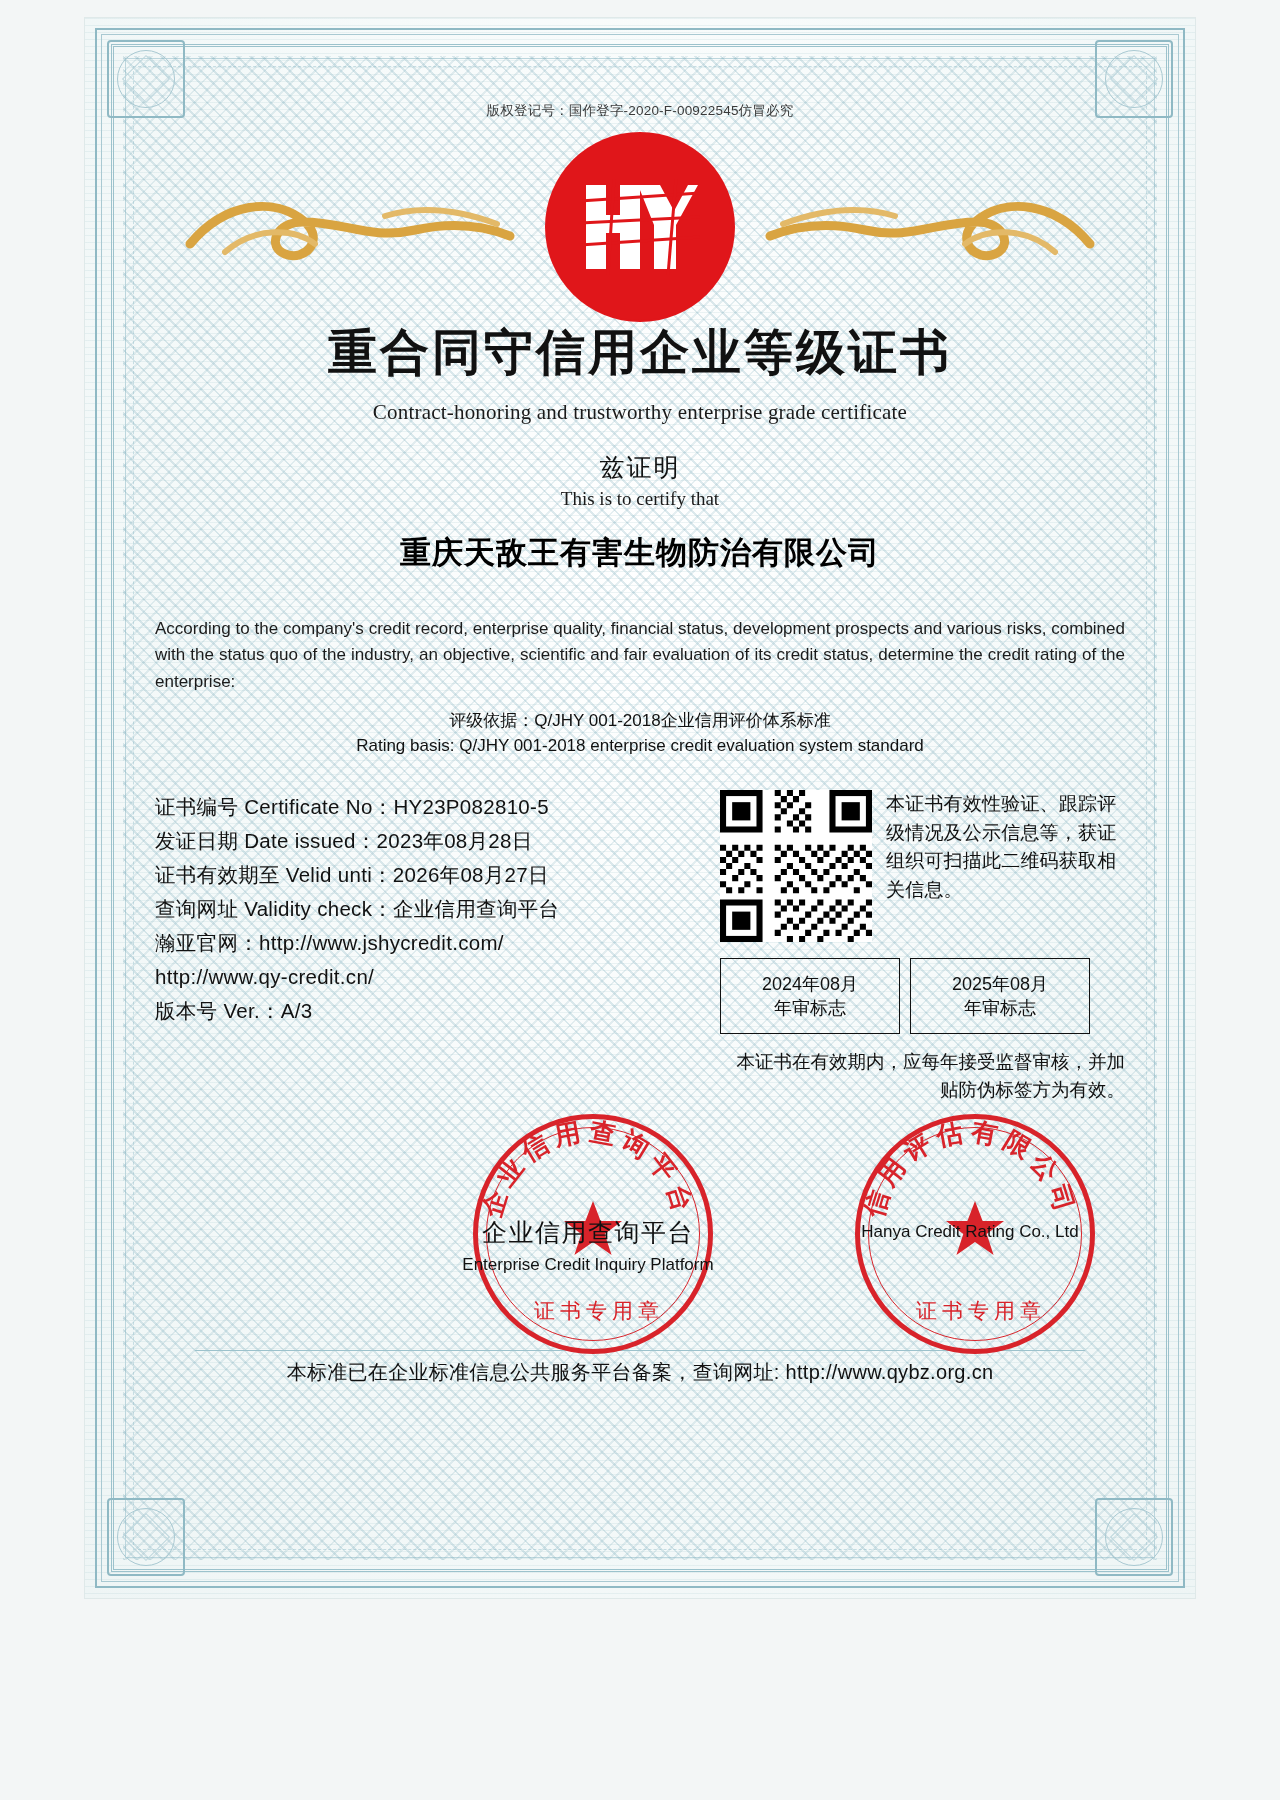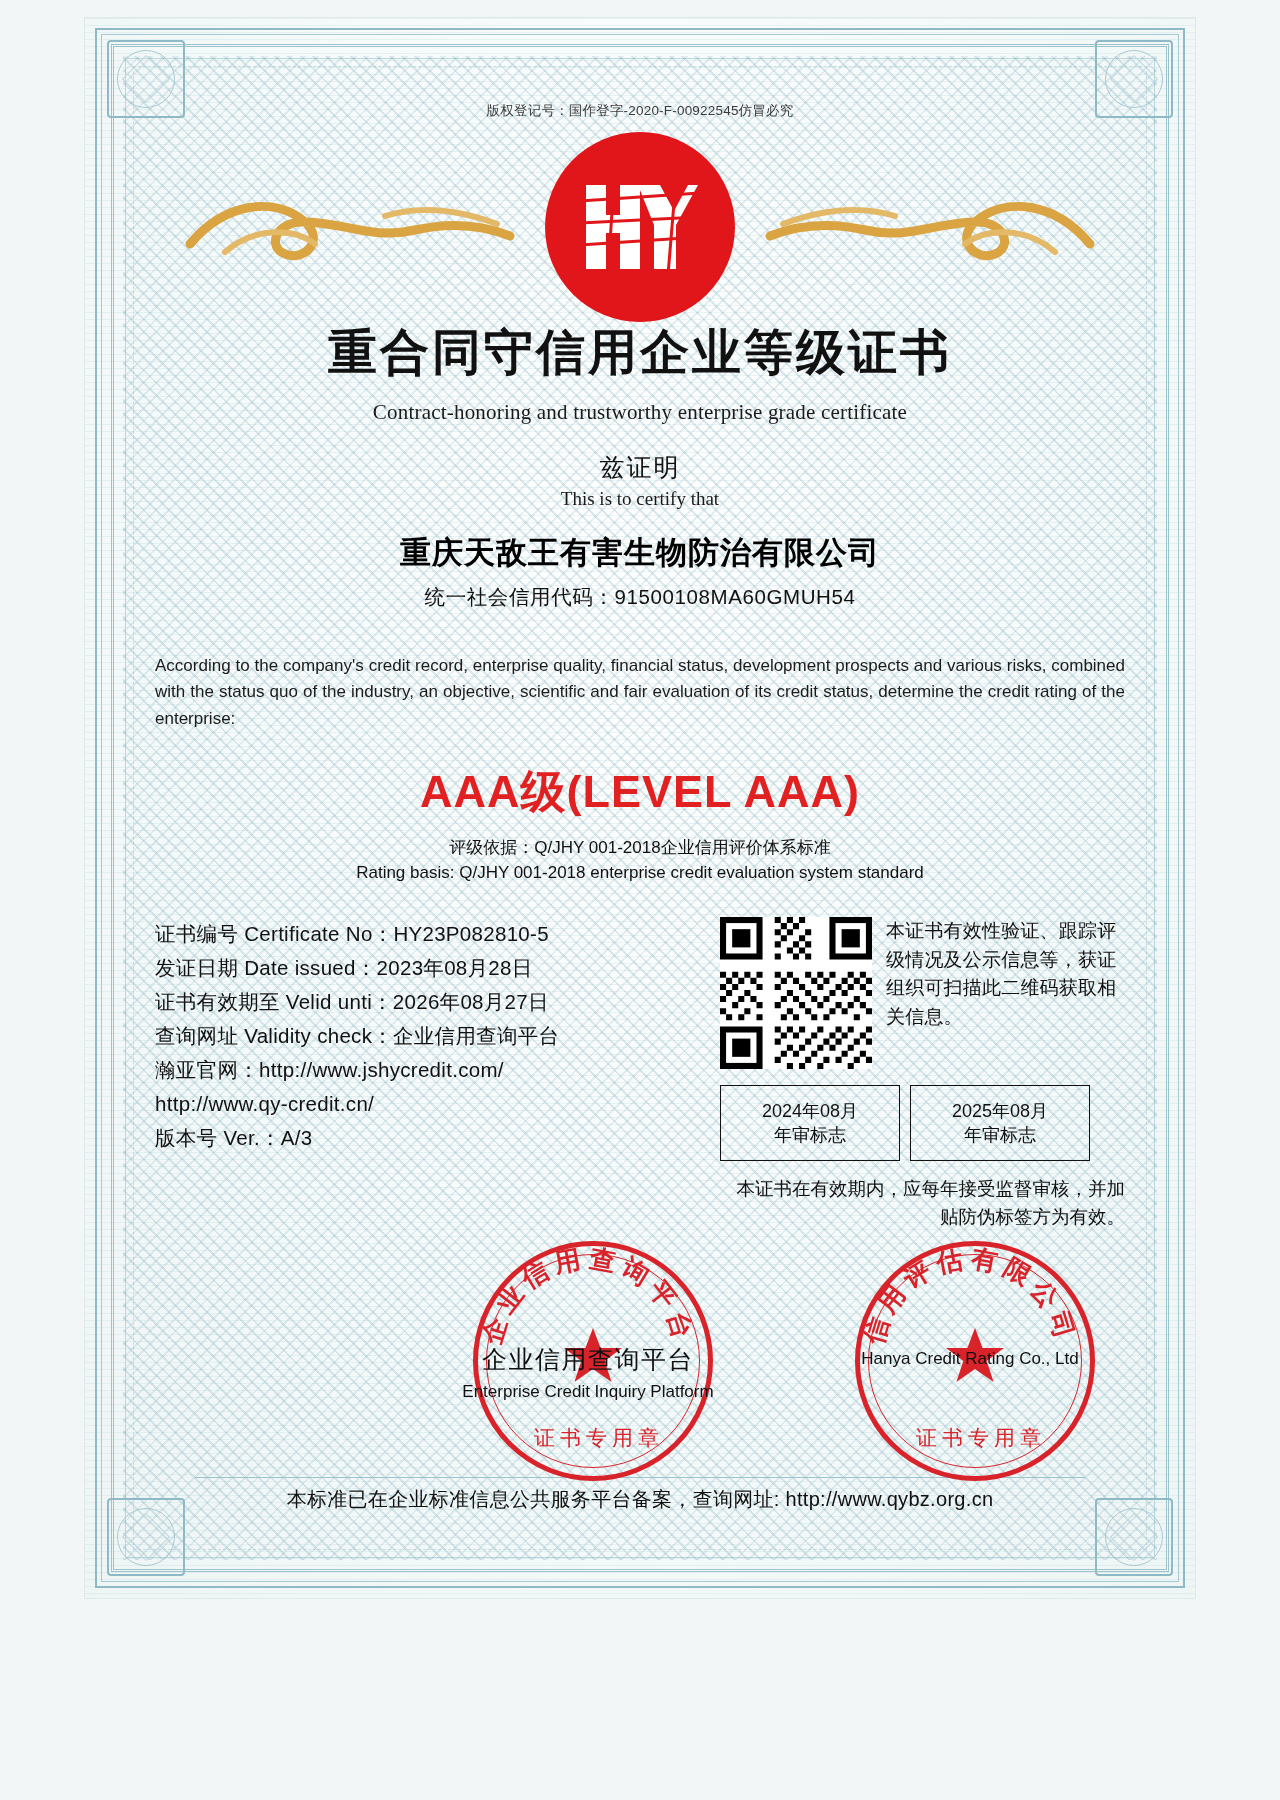--- a/index.html
+++ b/index.html
@@ -225,27 +225,25 @@
       </div>
     </div>
 
     <div class="title-cn">重合同守信用企业等级证书</div>
     <div class="title-en">Contract-honoring and trustworthy enterprise grade certificate</div>
 
     <div class="certify-cn">兹证明</div>
     <div class="certify-en">This is to certify that</div>
 
     <div class="company">重庆天敌王有害生物防治有限公司</div>
-    <div class="code">统一社会信用代码：91500108MA60GMUH54</div>
 
     <div class="para">
       <div class="en">According to the company's credit record, enterprise quality, financial status, development prospects and various risks, combined with the status quo of the industry, an objective, scientific and fair evaluation of its credit status, determine the credit rating of the enterprise:</div>
     </div>
 
-    <div class="level">AAA级(LEVEL AAA)</div>
     <div class="basis-cn">评级依据：Q/JHY 001-2018企业信用评价体系标准</div>
     <div class="basis-en">Rating basis: Q/JHY 001-2018 enterprise credit evaluation system standard</div>
 
     <div class="details">
       <div class="left-col">
         <div class="line">证书编号 Certificate No：HY23P082810-5</div>
         <div class="line">发证日期 Date issued：2023年08月28日</div>
         <div class="line">证书有效期至 Velid unti：2026年08月27日</div>
         <div class="line">查询网址 Validity check：企业信用查询平台</div>
         <div class="line">瀚亚官网：http://www.jshycredit.com/</div>

